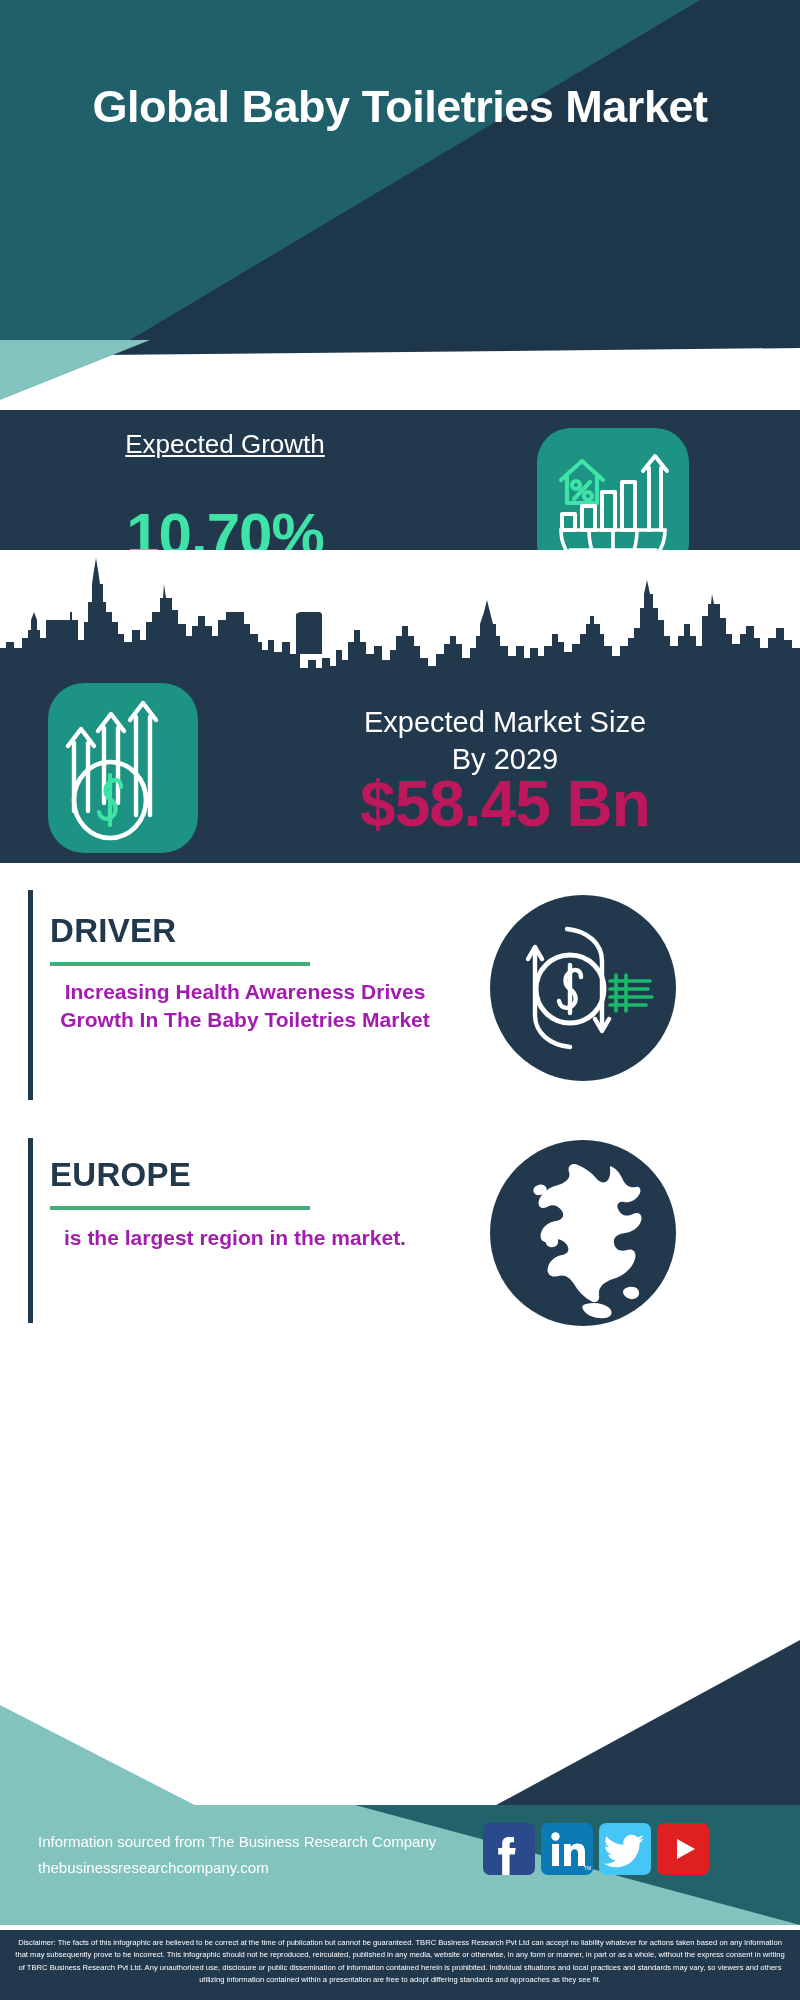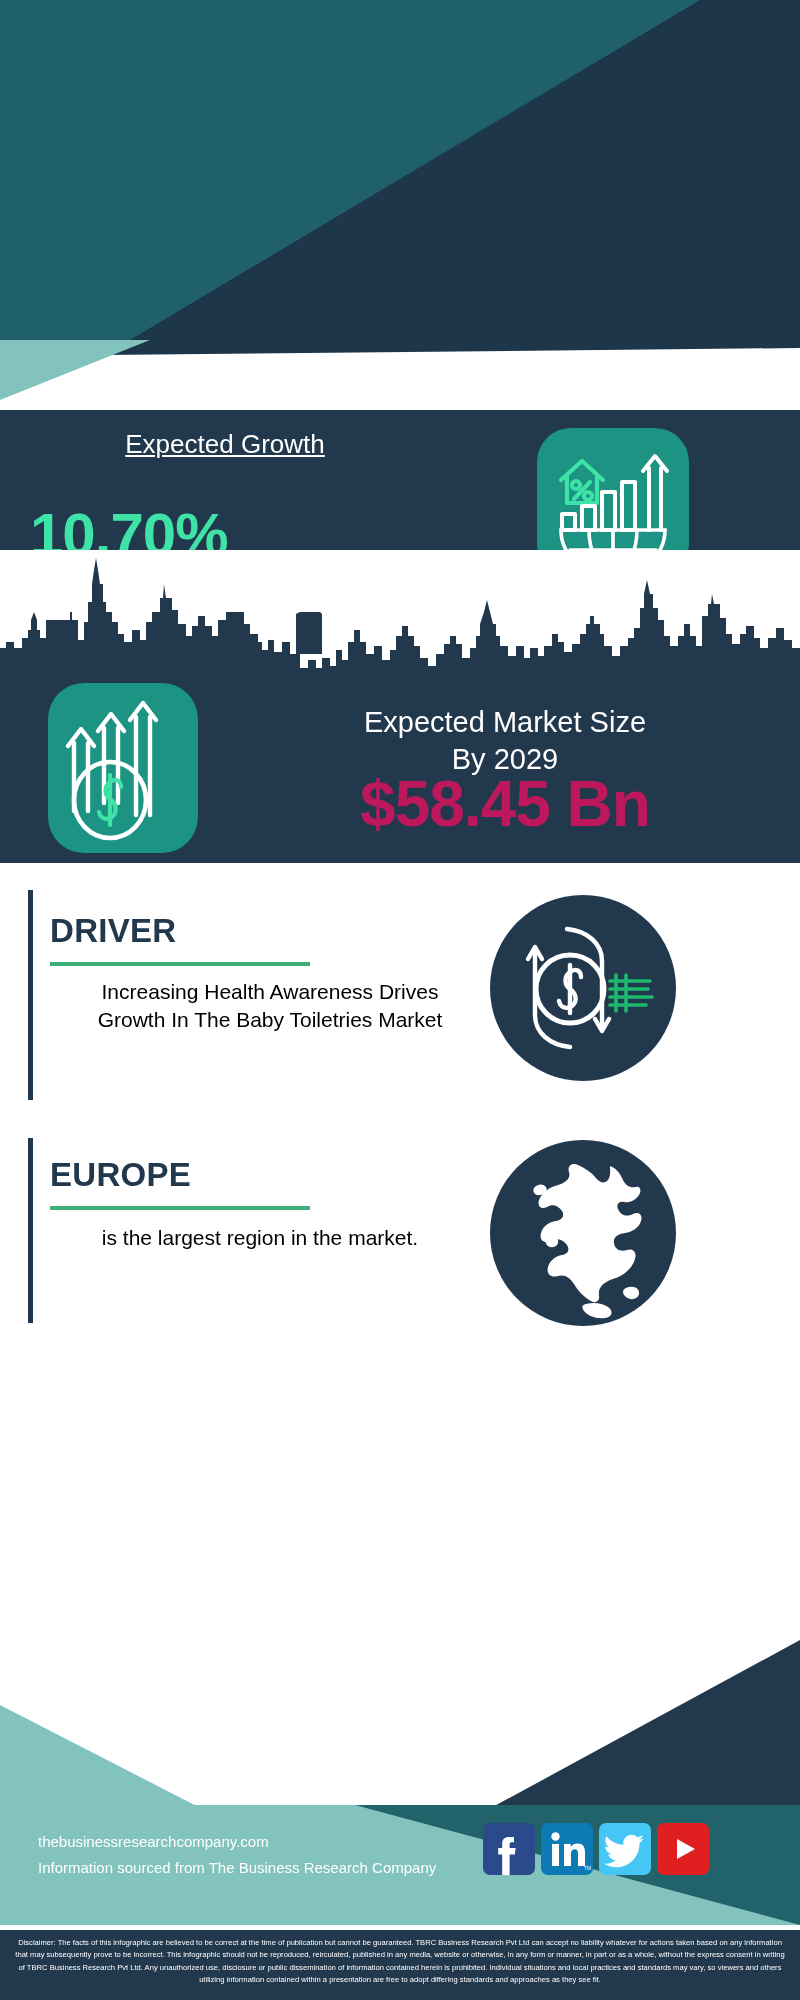--- a/index.html
+++ b/index.html
@@ -33,21 +33,21 @@
     clip-path:polygon(0 0,800px 0,800px 8px,0 16px);}
   .headerstrip .mintwedge{
     position:absolute;left:0;top:0;width:240px;height:70px;background:#82c4bd;
     clip-path:polygon(0 0, 150px 0, 0 60px);
   }
 
   
   .growth{position:absolute;left:0;top:410px;width:800px;height:140px;background:#22384d;}
   .growth .txt{position:absolute;left:30px;top:18px;width:390px;text-align:center;color:#fff;text-decoration:underline;}
   .growth .txt .l1{font-size:26px;line-height:1.28;}
-  .growth .big{position:absolute;left:30px;top:95px;width:390px;
+  .growth .big{position:absolute;left:30px;top:95px;width:390px;text-align:center;
     color:#3fe3a8;font-size:60px;font-weight:bold;line-height:1;letter-spacing:-1px;}
   .growth .iconbox{position:absolute;left:537px;top:18px;width:152px;height:150px;
     background:#1d9384;border-radius:34px;}
   .growth .iconbox svg{position:absolute;left:0;top:0;}
 
   
   .skyband{position:absolute;left:0;top:550px;width:800px;height:313px;background:#22384d;overflow:hidden;}
   .skyband .white{position:absolute;left:0;top:0;width:800px;height:120px;background:#ffffff;}
   .skyband .sky{position:absolute;left:0;top:0;width:800px;height:130px;}
 
@@ -59,21 +59,21 @@
   .msize .big{position:absolute;left:225px;top:772px;width:560px;text-align:center;
     color:#be185d;font-size:64px;font-weight:bold;line-height:1;letter-spacing:-1px;z-index:4;}
 
   
   .body{position:absolute;left:0;top:863px;width:800px;height:800px;background:#ffffff;}
 
   .card{position:absolute;text-align:center;}
   .card .bar{position:absolute;left:0;top:0;width:5px;background:#22384d;}
   .card .head{position:absolute;left:22px;top:-6px;color:#22384d;font-size:33px;font-weight:bold;letter-spacing:0.3px;}
   .card .rule{position:absolute;left:22px;width:260px;height:4px;background:#3fae78;}
-  .card .desc{position:absolute;left:22px;color:#000000;font-size:21px;font-weight:normal;line-height:1.33;margin-left:25px;}
+  .card .desc{position:absolute;left:22px;color:#a21caf;font-size:21px;font-weight:bold;line-height:1.33;}
 
   .card1{left:28px;top:890px;width:430px;height:210px;}
   .card1 .bar{height:210px;}
   .card1 .head{top:22px;}
   .card1 .rule{top:72px;}
   .card1 .desc{top:88px;width:390px;}
 
   .card2{left:28px;top:1138px;width:430px;height:185px;}
   .card2 .bar{height:185px;}
   .card2 .head{top:18px;}
@@ -114,20 +114,21 @@
   .disclaimer p{margin:0;padding:7px 12px 0 12px;color:#ffffff;font-size:7.6px;line-height:1.62;
     text-align:center;font-family:"Liberation Sans", sans-serif;}
 </style>
 </head>
 <body>
 
 <div class="page">
 
   <div class="header">
     <div class="teal-wedge"></div>
+    <div class="title">Global Baby Toiletries Market</div>
   </div>
   <div class="headerstrip">
     <div class="darkband"></div>
     <div class="mintwedge"></div>
   </div>
 
   <div class="growth">
     <div class="txt">
       <div class="l1">Expected Growth</div>
     </div>
@@ -267,22 +268,22 @@
   <div class="lower">
     <div class="darkwedge"></div>
     <div class="mintwedge"></div>
     <div class="tealwedge"></div>
   </div>
 
   <div class="footer">
     <div class="bg"></div>
     <div class="mint"></div>
     <div class="src">
+      <div>Information sourced from The Business Research Company</div>
       <div>thebusinessresearchcompany.com</div>
-      <div>Information sourced from The Business Research Company</div>
     </div>
     <div class="social">
       <div class="sicon s-fb">
         <svg width="52" height="52" viewBox="0 0 52 52">
             <path fill="#ffffff" d="M31 14 h-5.2 c-4.2 0 -6.6 2.5 -6.6 6.6 V25 h-4 v6.6 h4 V52 h7.4 V31.6 h5.2 l0.9 -6.6 h-6.1 v-3.5 c0 -1.5 0.5 -2.3 2.3 -2.3 H31 Z"></path>
           </svg>
       </div>
       <div class="sicon s-li">
         <svg width="52" height="52" viewBox="0 0 52 52">
           <rect x="11" y="21" width="7" height="22" fill="#ffffff"></rect>

